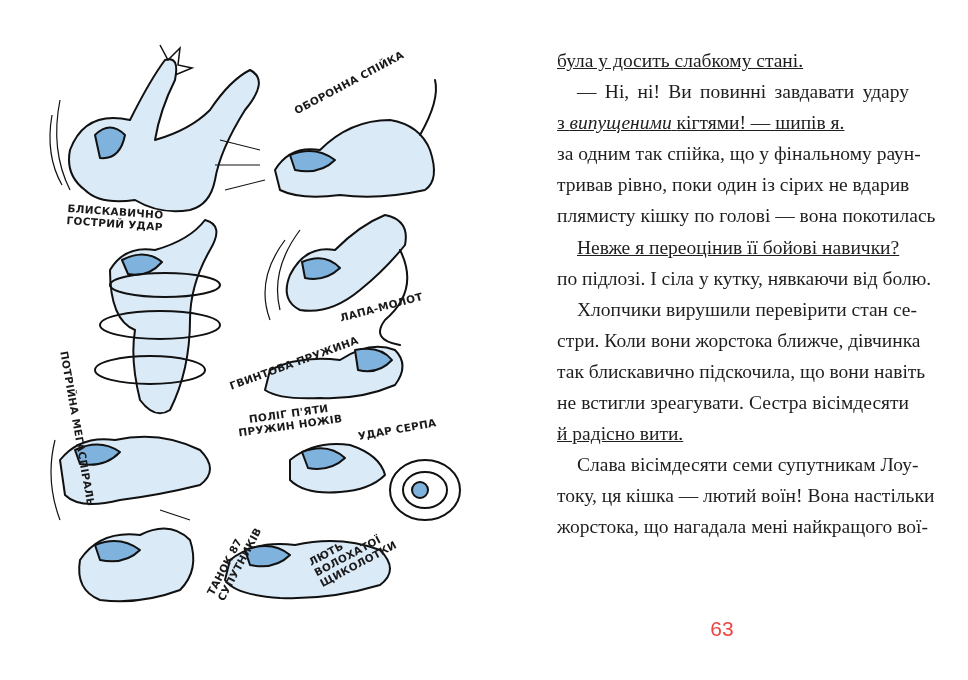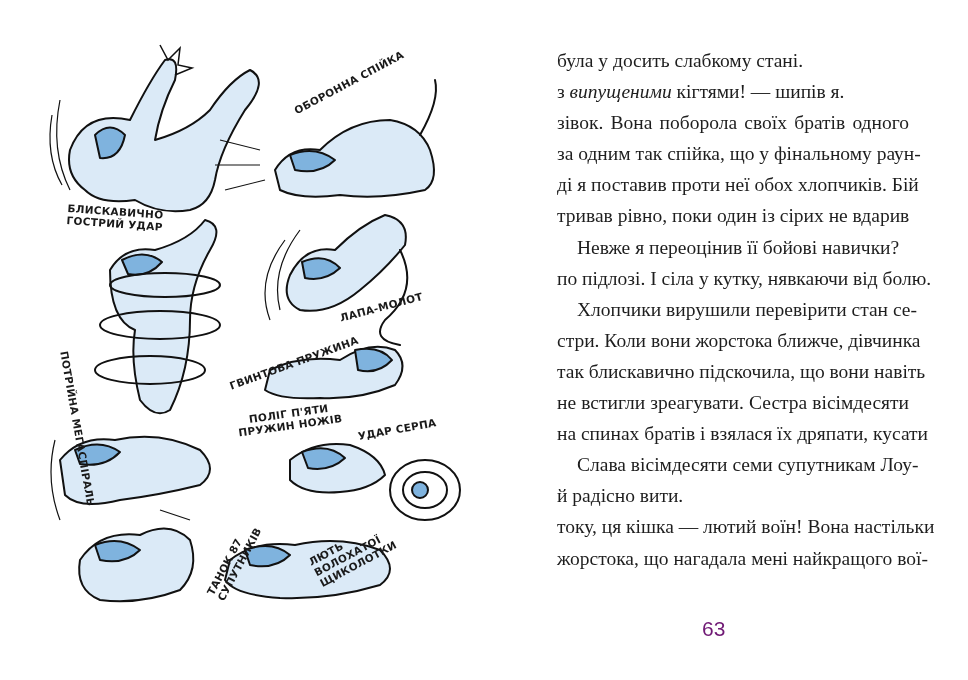--- a/index.html
+++ b/index.html
@@ -55,36 +55,37 @@
     .line {
       font-size: 19.5px;
       line-height: 31.1px;
       height: 31.1px;
       white-space: nowrap;
       text-align: justify;
       text-align-last: justify;
     }
     .line.last {
       text-align-last: left;
+      text-decoration: underline;
     }
     .line.indent {
       padding-left: 20px;
     }
     .line em {
       font-style: italic;
     }
     .page-number {
       position: absolute;
       left: 702px;
       top: 617px;
       width: 40px;
-      text-align: left;
+      text-align: center;
       font-family: "Liberation Sans", "DejaVu Sans", sans-serif;
       font-size: 21px;
-      color: #701a75;
+      color: #ef4444;
     }
   </style>
 </head>
 <body>
 
 <div class="spread">
 
   <div class="illustration">
     <svg viewBox="0 0 440 580" xmlns="http://www.w3.org/2000/svg">
       <g fill="#dbeaf7" stroke="#111" stroke-width="2" stroke-linecap="round" stroke-linejoin="round">
@@ -146,33 +147,32 @@
     <div class="cat-label" style="left:30px; top:310px; transform: rotate(80deg); transform-origin: 0 0;">Потрійна мегаспіраль</div>
     <div class="cat-label" style="left:190px; top:340px; transform: rotate(-20deg);">Гвинтова пружина</div>
     <div class="cat-label" style="left:195px; top:375px; transform: rotate(-8deg); width:110px; white-space:normal; text-align:center;">Поліг п'яти пружин ножів</div>
     <div class="cat-label" style="left:318px; top:390px; transform: rotate(-10deg);">Удар серпа</div>
     <div class="cat-label" style="left:175px; top:545px; transform: rotate(-62deg); width:90px; white-space:normal;">Танок 87 супутників</div>
     <div class="cat-label" style="left:275px; top:515px; transform: rotate(-28deg); width:105px; white-space:normal;">Лють волохатої щиколотки</div>
   </div>
 
   <div class="text-page">
     <div class="line last">була у досить слабкому стані.</div>
+    <div class="line indent">— Ні, ні! Ви повинні завдавати удару</div>
     <div class="line last"><span>з </span><em>випущеними</em> <span>кігтями! — шипів я.</span></div>
-    <div class="line">зівок. Вона поборола своїх братів одного</div>
     <div class="line">за одним так спійка, що у фінальному раун-</div>
-    <div class="line">ді я поставив проти неї обох хлопчиків. Бій</div>
     <div class="line">тривав рівно, поки один із сірих не вдарив</div>
+    <div class="line">плямисту кішку по голові — вона покотилась</div>
     <div class="line indent last">Невже я переоцінив її бойові навички?</div>
     <div class="line">по підлозі. І сіла у кутку, нявкаючи від болю.</div>
     <div class="line indent">Хлопчики вирушили перевірити стан се-</div>
     <div class="line">стри. Коли вони жорстока ближче, дівчинка</div>
     <div class="line">так блискавично підскочила, що вони навіть</div>
     <div class="line">не встигли зреагувати. Сестра вісімдесяти</div>
-    <div class="line">на спинах братів і взялася їх дряпати, кусати</div>
+    <div class="line last">й радісно вити.</div>
     <div class="line indent">Слава вісімдесяти семи супутникам Лоу-</div>
-    <div class="line last">й радісно вити.</div>
     <div class="line">току, ця кішка — лютий воїн! Вона настільки</div>
     <div class="line">жорстока, що нагадала мені найкращого вої-</div>
 
   </div>
 
   <div class="page-number">63</div>
 </div>
 
 </body></html>

